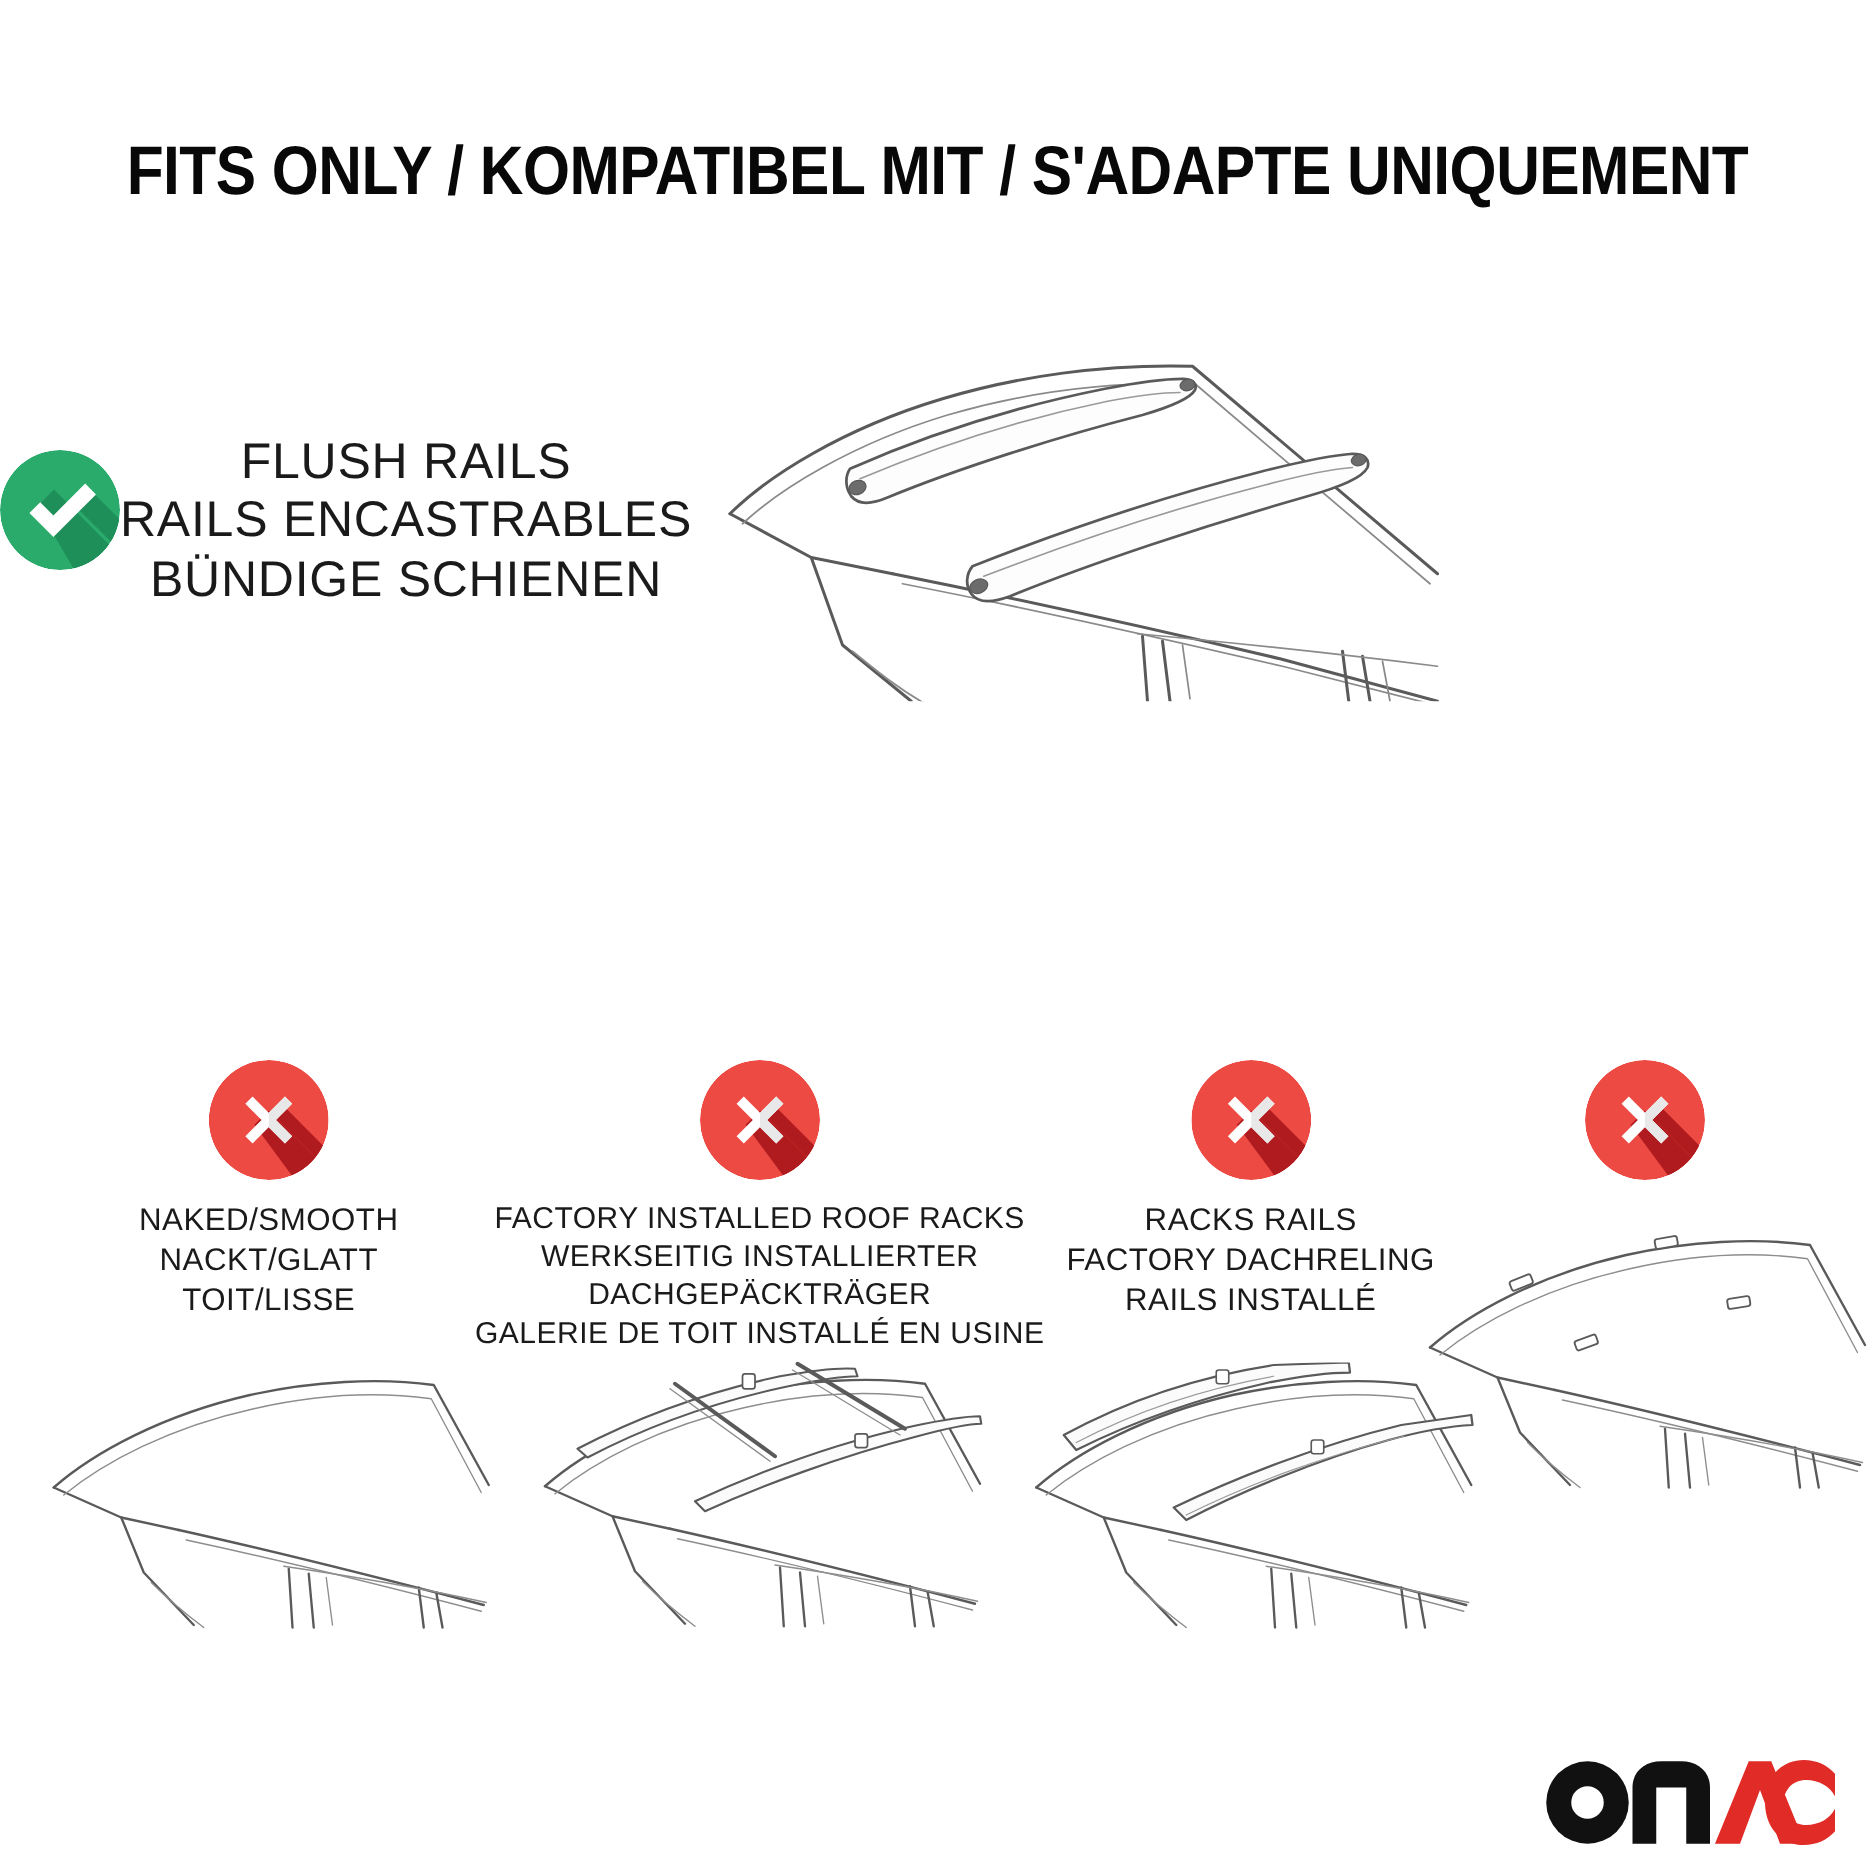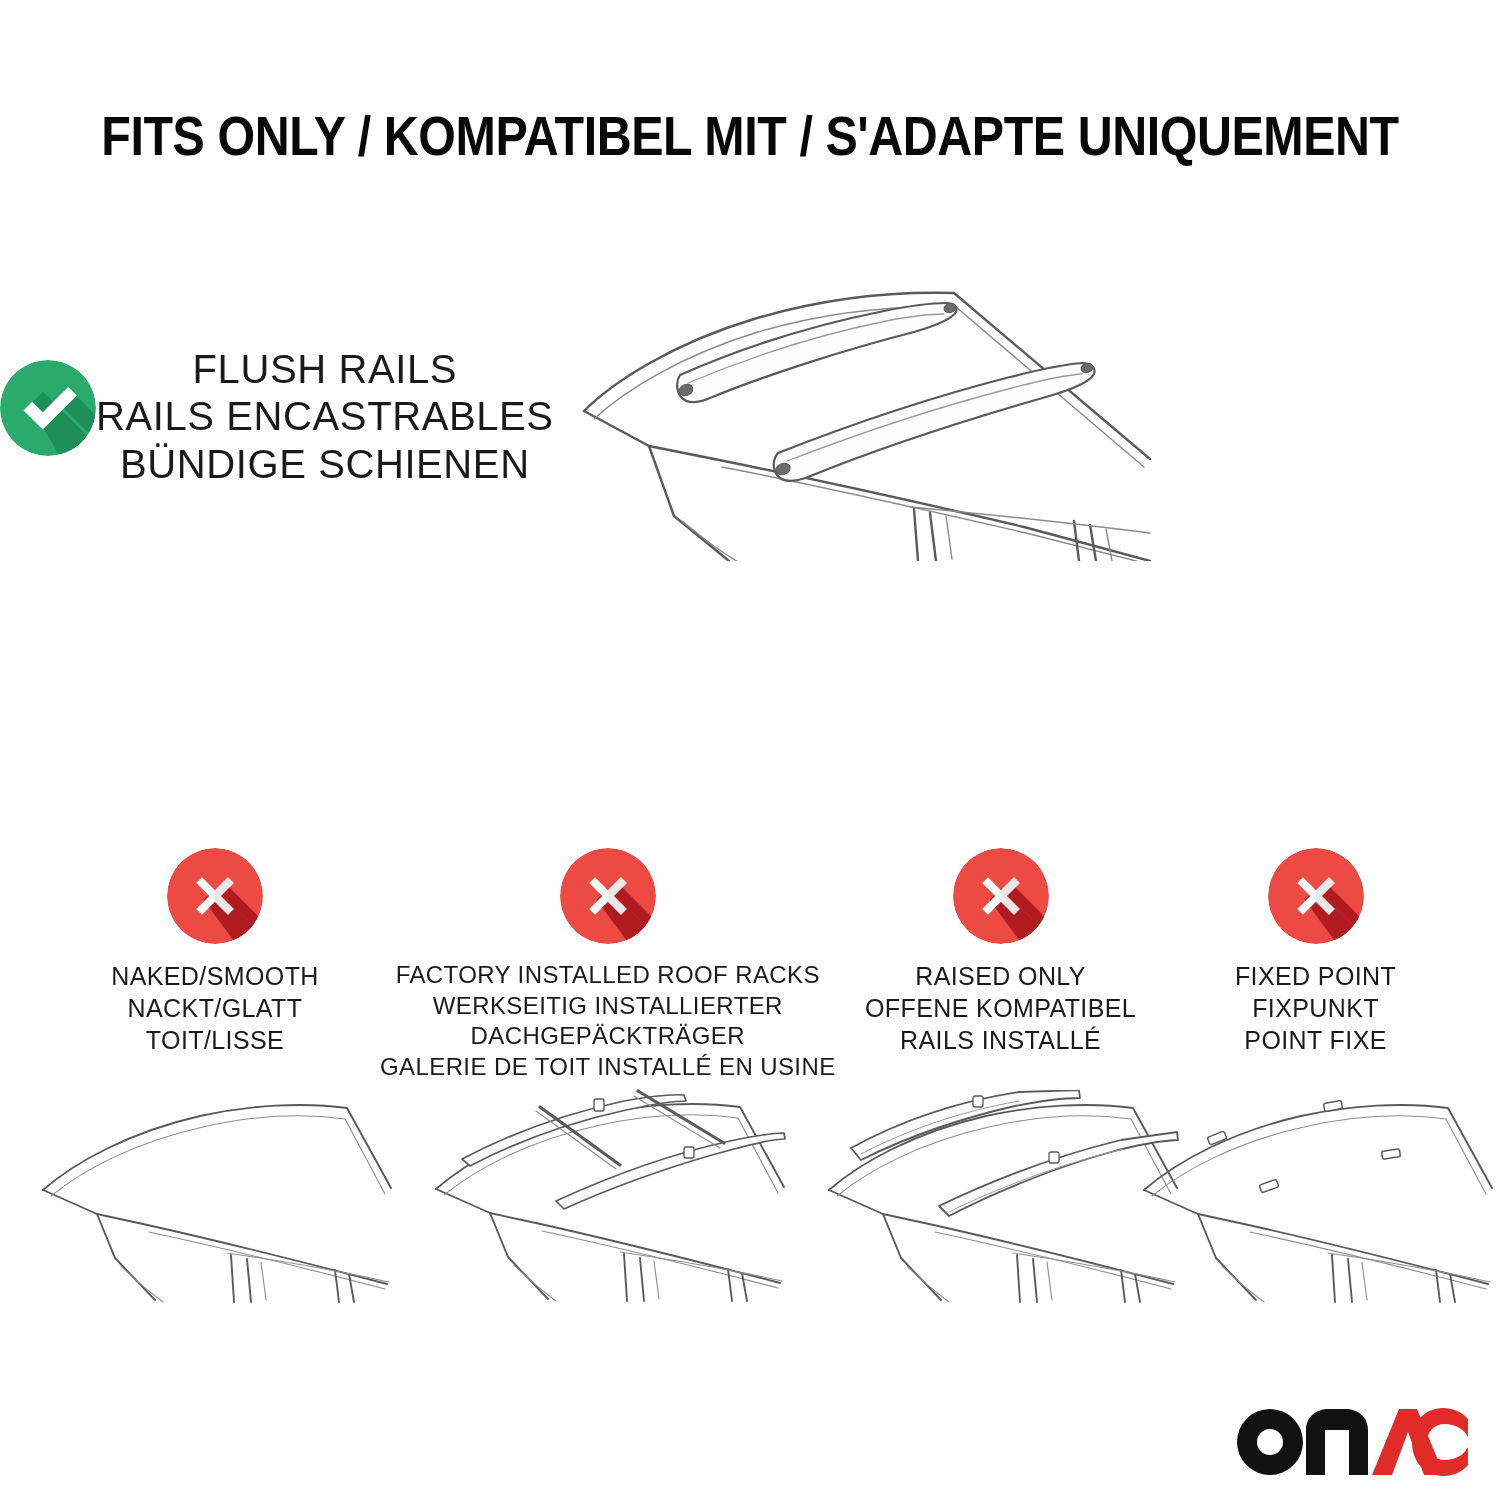--- a/index.html
+++ b/index.html
@@ -319,22 +319,22 @@
         <g clip-path="url(#clipX3)">
           <circle cx="50" cy="50" r="50" fill="#ec4a43"></circle>
           <path d="M38 54 L50 42 L100 92 L100 100 L72 100 Z" fill="#b01b20"></path>
           <path d="M62 38 L100 76 L100 92 L54 46 Z" fill="#b01b20"></path>
           <path d="M30.5 36.5 L36.5 30.5 L50 44 L63.5 30.5 L69.5 36.5 L56 50 L69.5 63.5 L63.5 69.5 L50 56 L36.5 69.5 L30.5 63.5 L44 50 Z" fill="#ffffff"></path>
           <path d="M50 44 L63.5 30.5 L69.5 36.5 L56 50 L69.5 63.5 L63.5 69.5 L50 56 Z" fill="#e8e8e8"></path>
         </g>
       </svg>
     </div>
     <div class="col-labels">
-      <div>RAISED ONLY</div>
-      <div>OFFENE KOMPATIBEL</div>
+      <div>RACKS RAILS</div>
+      <div>FACTORY DACHRELING</div>
       <div>RAILS INSTALLÉ</div>
     </div>
     <div class="col-art">
       <svg viewBox="0 0 360 230" aria-hidden="true">
         <g fill="none" stroke="#5a5a5a" stroke-width="1.9" stroke-linejoin="round" stroke-linecap="round">
           <path d="M8 100 C40 72 95 42 165 26 C215 15 268 12 312 18 L356 98"></path>
           <path d="M8 100 L62 124 L108 134"></path>
           <path d="M62 124 L80 168 L120 210"></path>
           <path d="M108 134 C180 150 268 172 352 194"></path>
           <path d="M16 106 C48 80 100 52 168 37 C216 26 266 23 310 29 L350 104" stroke-width="1.1" stroke="#8d8d8d"></path>
@@ -371,25 +371,20 @@
           </defs>
         <g clip-path="url(#clipX4)">
           <circle cx="50" cy="50" r="50" fill="#ec4a43"></circle>
           <path d="M38 54 L50 42 L100 92 L100 100 L72 100 Z" fill="#b01b20"></path>
           <path d="M62 38 L100 76 L100 92 L54 46 Z" fill="#b01b20"></path>
           <path d="M30.5 36.5 L36.5 30.5 L50 44 L63.5 30.5 L69.5 36.5 L56 50 L69.5 63.5 L63.5 69.5 L50 56 L36.5 69.5 L30.5 63.5 L44 50 Z" fill="#ffffff"></path>
           <path d="M50 44 L63.5 30.5 L69.5 36.5 L56 50 L69.5 63.5 L63.5 69.5 L50 56 Z" fill="#e8e8e8"></path>
         </g>
       </svg>
     </div>
-    <div class="col-labels">
-      <div>FIXED POINT</div>
-      <div>FIXPUNKT</div>
-      <div>POINT FIXE</div>
-    </div>
     <div class="col-art">
       <svg viewBox="0 0 360 230" aria-hidden="true">
         <g fill="none" stroke="#5a5a5a" stroke-width="1.9" stroke-linejoin="round" stroke-linecap="round">
           <path d="M8 100 C40 72 95 42 165 26 C215 15 268 12 312 18 L356 98"></path>
           <path d="M8 100 L62 124 L108 134"></path>
           <path d="M62 124 L80 168 L120 210"></path>
           <path d="M108 134 C180 150 268 172 352 194"></path>
           <path d="M16 106 C48 80 100 52 168 37 C216 26 266 23 310 29 L350 104" stroke-width="1.1" stroke="#8d8d8d"></path>
           <path d="M114 142 C184 157 270 178 350 199" stroke-width="1.1" stroke="#8d8d8d"></path>
           <path d="M86 176 C102 192 112 200 128 212" stroke-width="1.1" stroke="#8d8d8d"></path>

